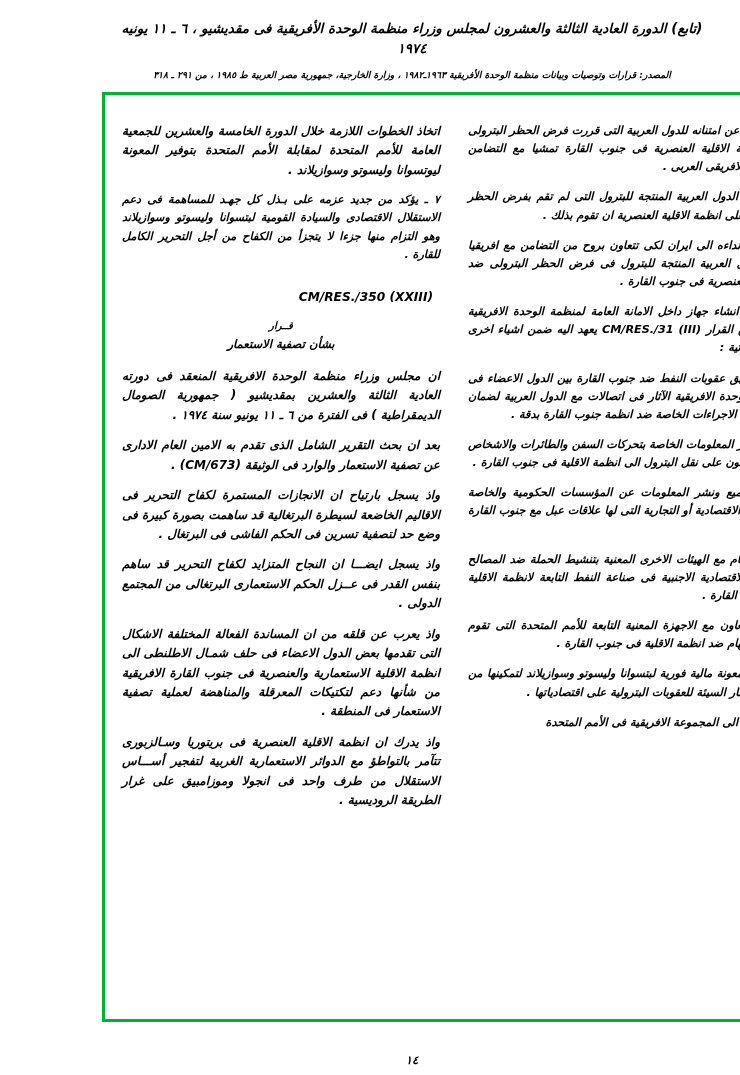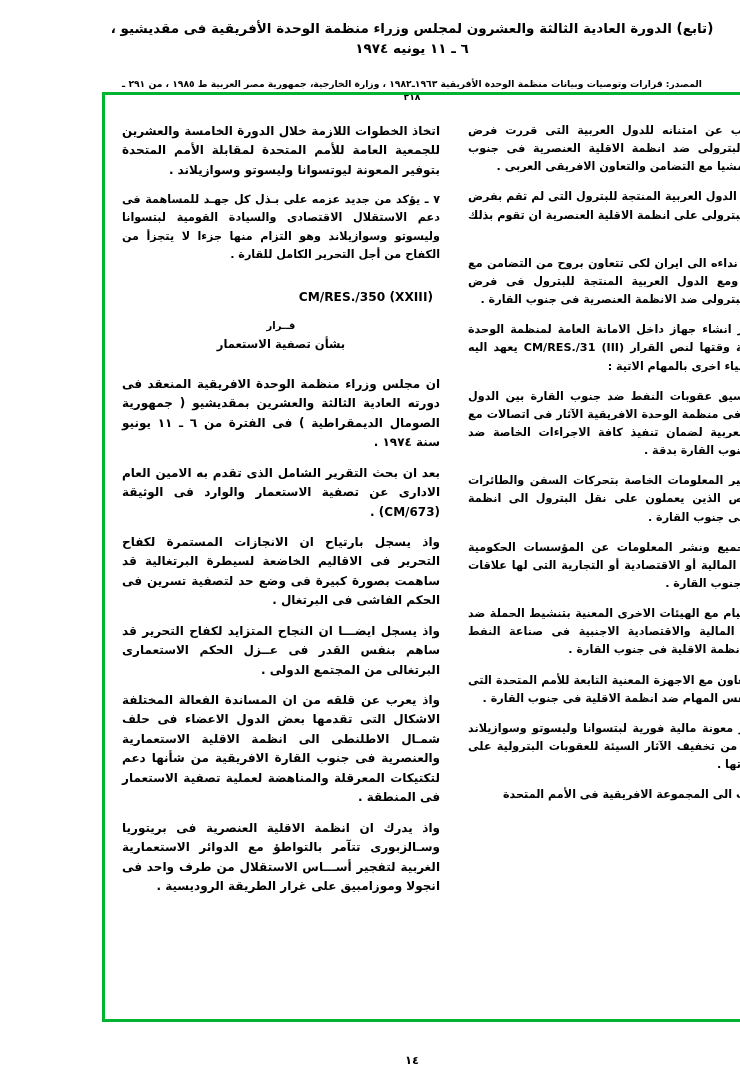--- a/index.html
+++ b/index.html
@@ -16,40 +16,41 @@
     overflow: hidden;
   }
 
   .page {
     position: absolute;
     inset: 0;
     width: 656px;
     height: 1075px;
     box-sizing: border-box;
     padding: 0;
+    font-style: italic;
   }
 
   
   .header {
     position: absolute;
     top: 18px;
     left: 0;
     right: 0;
     text-align: center;
     direction: rtl;
   }
   .header-title {
     font-size: 13.5px;
     font-weight: bold;
     letter-spacing: 0px;
     line-height: 1.5;
     padding: 0 22px;
   }
   .header-source {
-    margin-top: 18px;
+    margin-top: 9px;
     font-size: 9.2px;
     font-weight: bold;
     line-height: 1.5;
     padding: 0 30px;
   }
 
   
   .frame {
     position: absolute;
     top: 92px;
@@ -112,21 +113,21 @@
     text-align: center;
     font-weight: bold;
     font-size: 10px;
     margin: 0 0 6px 0;
     letter-spacing: 2px;
   }
   .center-sub {
     text-align: center;
     font-weight: bold;
     font-size: 11.6px;
-    margin: 0 0 24px 0;
+    margin: 0 0 16px 0;
     letter-spacing: 1px;
   }
 
   
   .footer {
     position: absolute;
     bottom: 8px;
     left: 0;
     right: 0;
     text-align: center;

